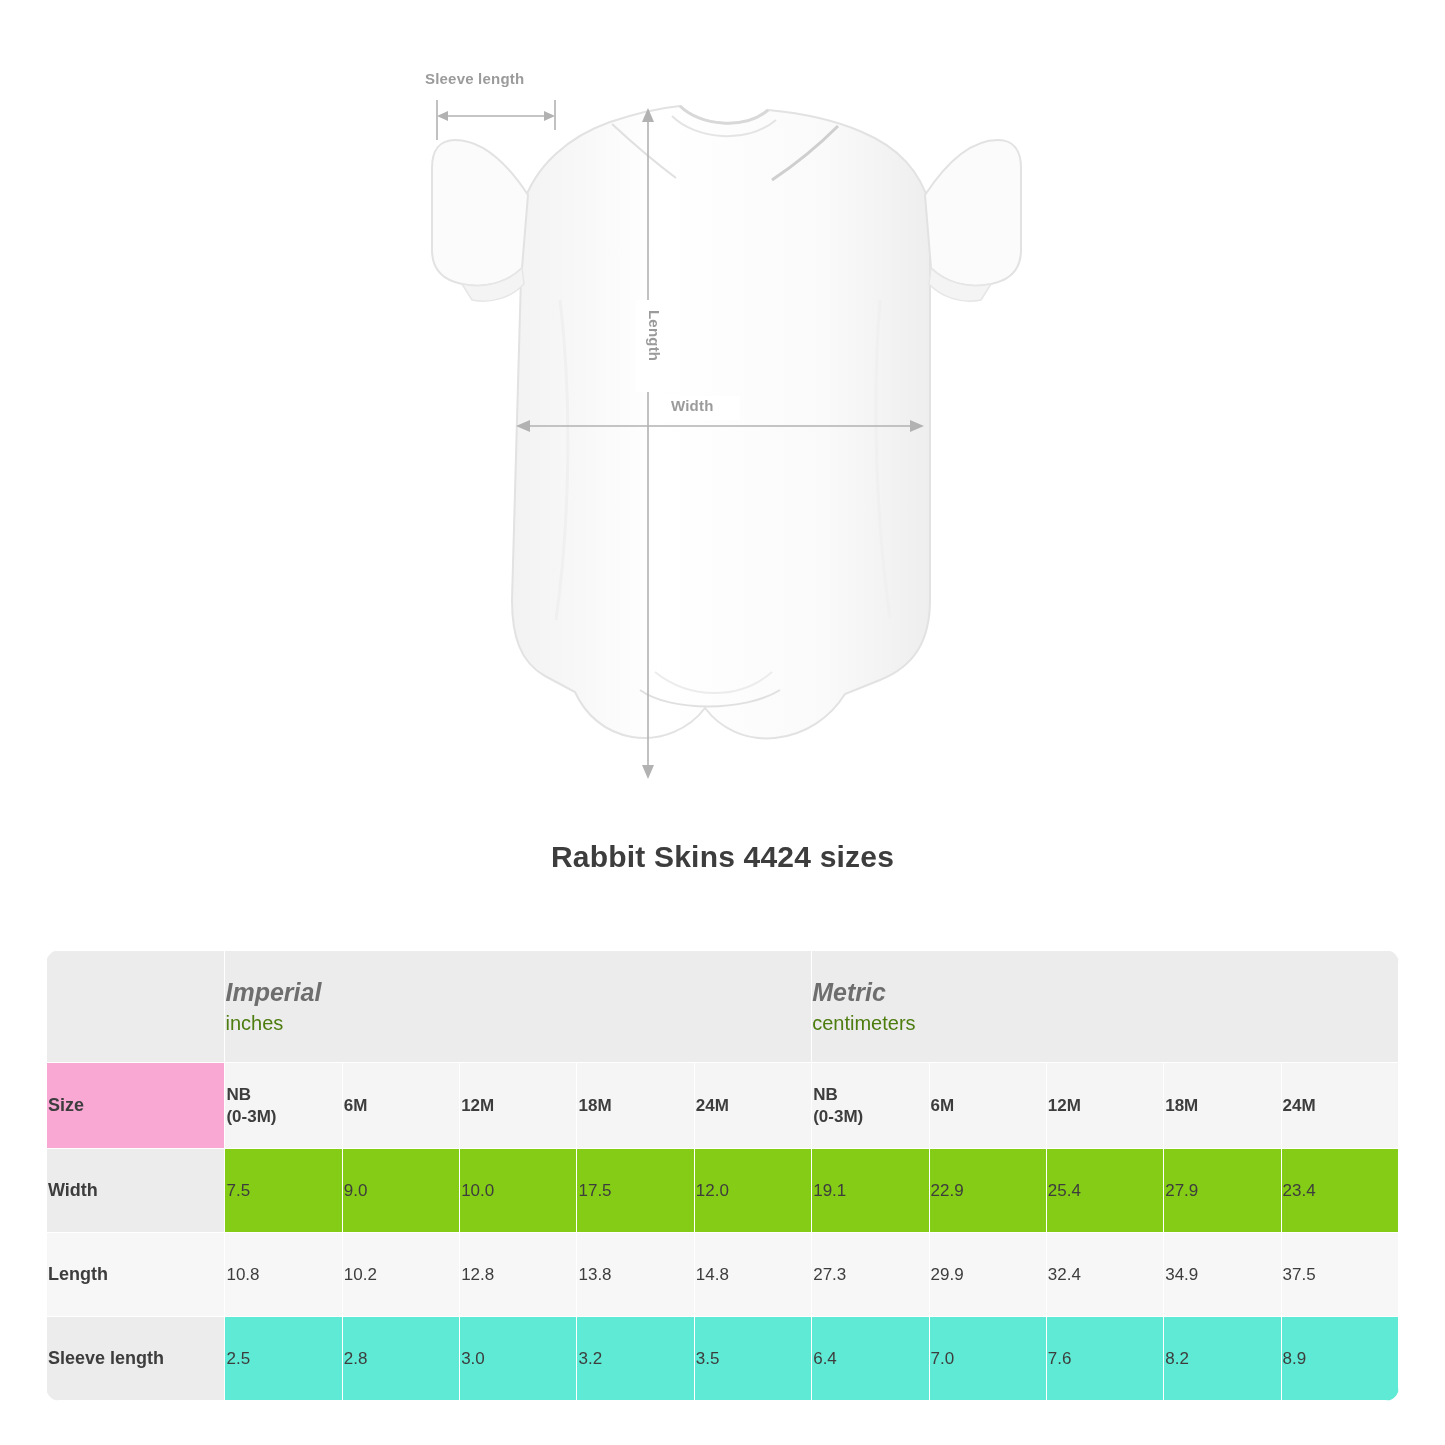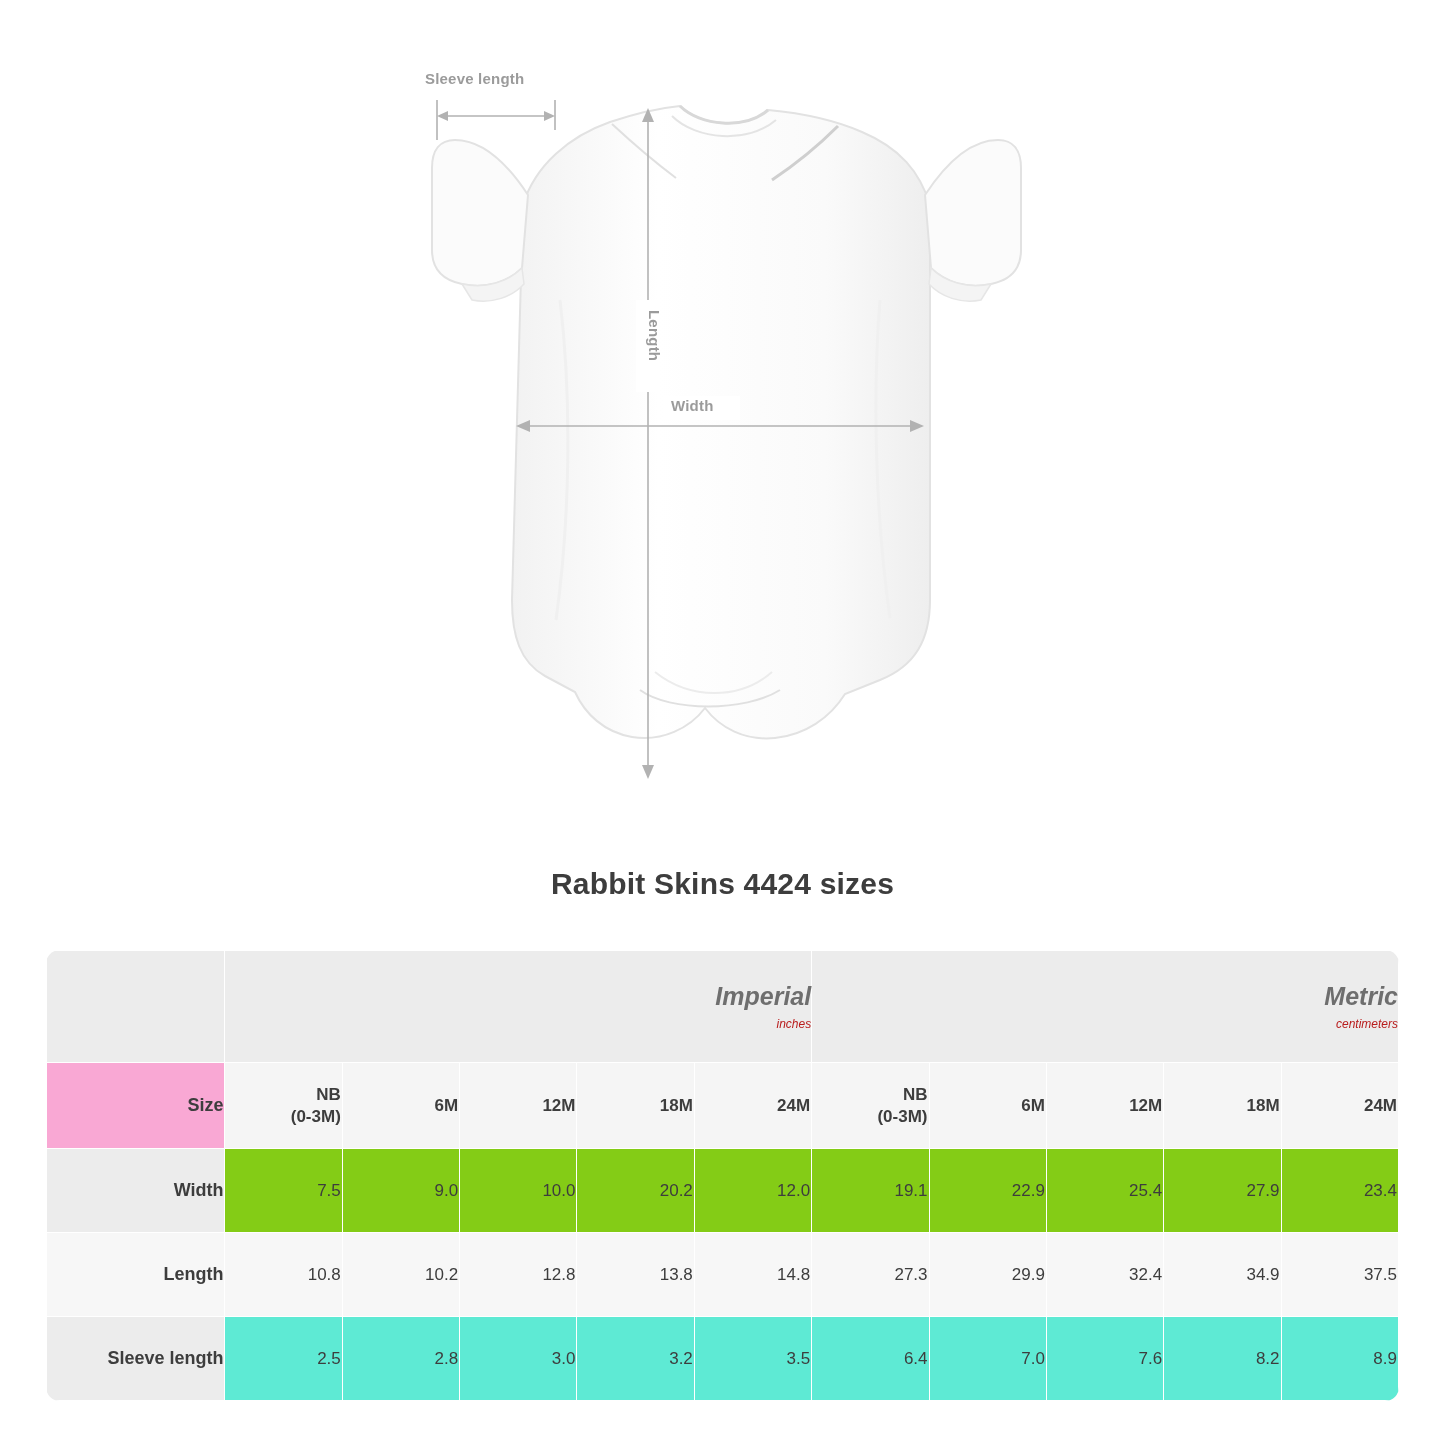--- a/index.html
+++ b/index.html
@@ -44,21 +44,20 @@
     text-orientation: mixed;
   }
 
   
   .title-block {
     position: absolute;
     left: 0;
     top: 840px;
     width: 1445px;
     text-align: center;
-    margin-top: 27px;
   }
   .chart-title {
     font-size: 30px;
     font-weight: bold;
     color: #3d3d3d;
     margin: 0 0 14px 0;
     letter-spacing: 0.2px;
   }
   .chart-note {
     font-size: 17px;
@@ -74,44 +73,43 @@
     top: 950px;
     width: 1353px;
   }
   table.size-table {
     width: 100%;
     border-collapse: collapse;
     table-layout: fixed;
   }
   table.size-table td, table.size-table th {
     border: 1px solid #ffffff;
-    text-align: right;
+    text-align: left;
     vertical-align: middle;
     font-size: 17px;
     color: #3d3d3d;
   }
   
   .unit-row td {
     background: #ececec;
     height: 112px;
     padding: 0;
     border: none;
   }
   .unit-row td.spacer { background: #ececec; }
   .unit-name {
     font-size: 25px;
     font-style: italic;
     font-weight: bold;
     color: #6e6e6e;
     line-height: 1.15;
   }
   .unit-sub {
-    font-size: 12px;
-    font-style: italic;
-    color: #b91c1c;
+    font-size: 20px;
+    color: #4d7c0f;
     margin-top: 6px;
   }
   .unit-row td.unit-cell { border-radius: 0; }
 
   
   .table-wrap { border-radius: 14px; overflow: hidden; }
 
   
   .head-row td {
     background: #ffffff;
@@ -304,21 +302,21 @@
           <td class="sizecell">
             <div>24M</div>
           </td>
         </tr>
 
         <tr class="data-row band-a">
           <td class="rowlabel">Width</td>
           <td>7.5</td>
           <td>9.0</td>
           <td>10.0</td>
-          <td>20.2</td>
+          <td>17.5</td>
           <td>12.0</td>
           <td>19.1</td>
           <td>22.9</td>
           <td>25.4</td>
           <td>27.9</td>
           <td>23.4</td>
         </tr>
 
         <tr class="data-row band-b">
           <td class="rowlabel">Length</td>

